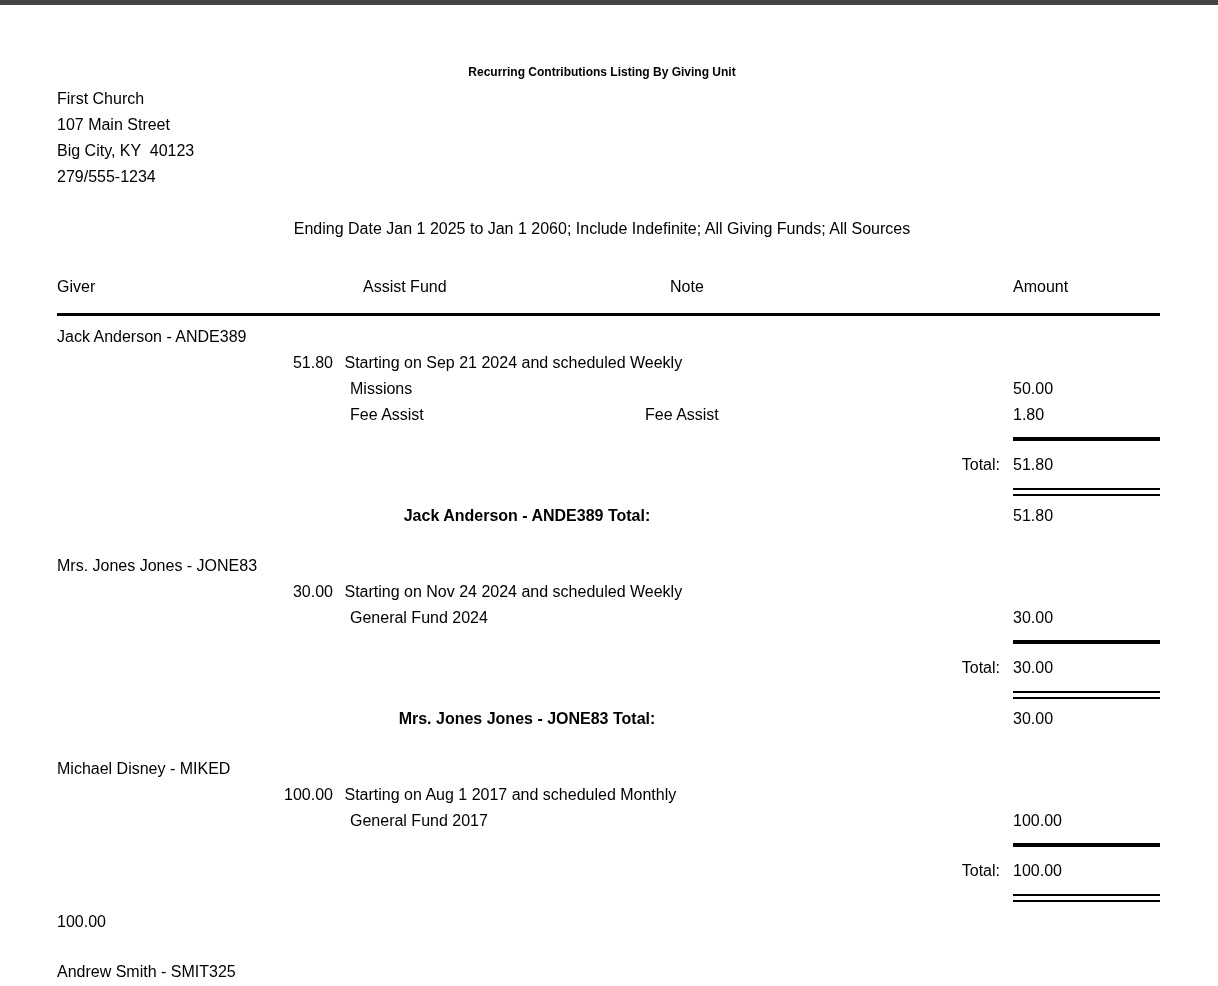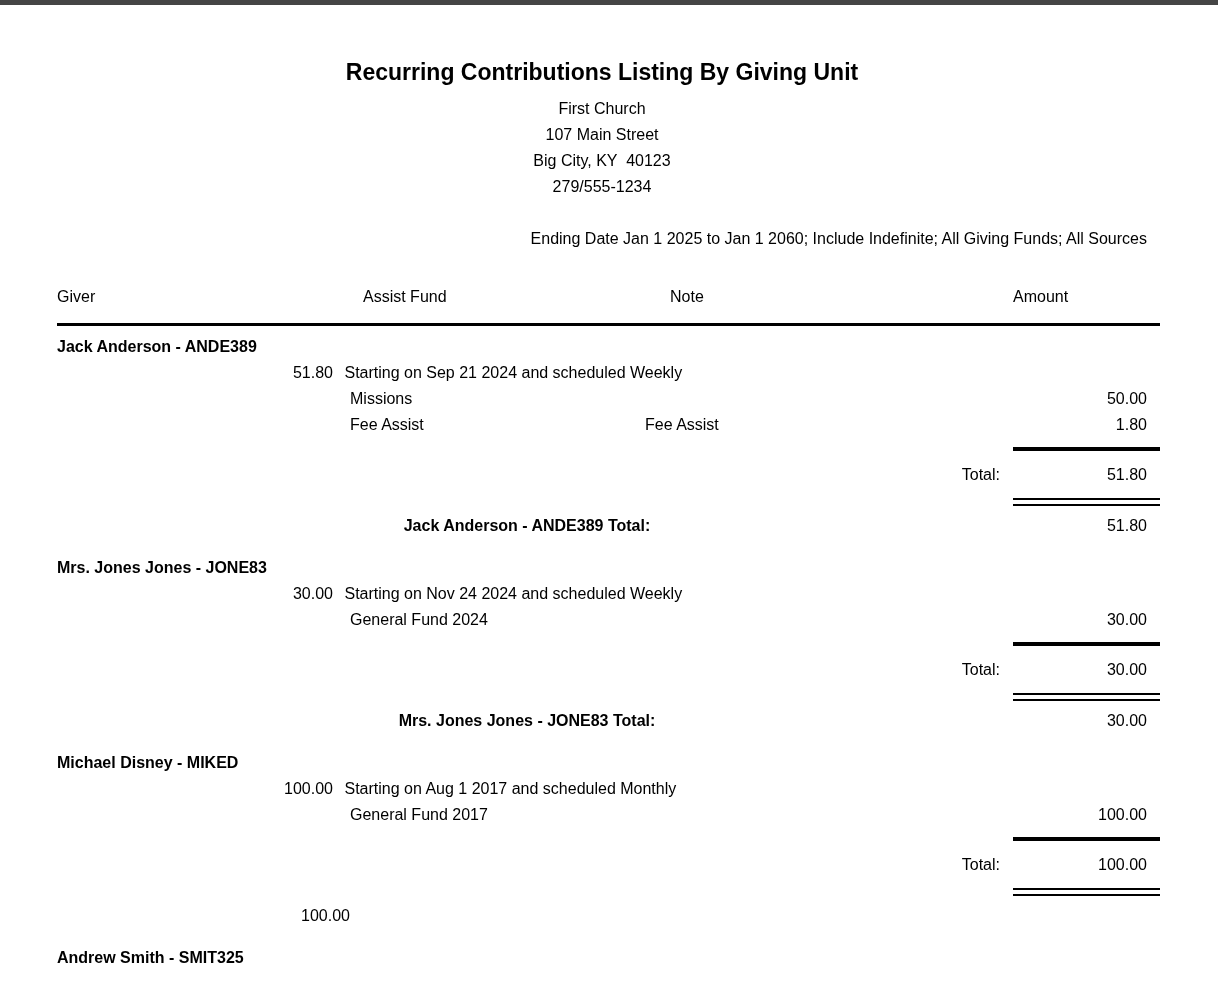--- a/index.html
+++ b/index.html
@@ -7,44 +7,44 @@
     width: 1218px; height: 986px; overflow: hidden;
     background: #ffffff; color: #000000;
     font-family: "Liberation Sans", "DejaVu Sans", sans-serif;
     font-size: 16px; line-height: 26px;
   }
   .top-bar { height: 5px; background: #454545; }
   .page { padding: 0 71px 0 57px; }
 
   .title {
     margin-top: 56px; text-align: center;
-    font-size: 23px; font-weight: bold; line-height: 23px;
+    font-size: 12px; font-weight: bold; line-height: 23px;
   }
-  .sub-block { margin-top: 12px; text-align: center; }
+  .sub-block { margin-top: 2px; text-align: left; }
   .sub-block div { line-height: 26px; }
   .prewrap { white-space: pre; }
-  .criteria { margin-top: 26px; text-align: right; line-height: 26px; }
+  .criteria { margin-top: 26px; text-align: center; line-height: 26px; }
 
   .cols { display: grid; grid-template-columns: 293px 295px 368px 134px; }
   .thead { margin-top: 32px; }
   .th-fund { padding-left: 13px; }
   .th-note { padding-left: 25px; }
   .th-amount { text-align: left; padding-right: 8px; }
   .header-rule { margin-top: 13px; height: 3px; width: 1103px; background: #000; }
 
   .row { line-height: 26px; }
-  .group { margin-top: 16px; }
+  .group { margin-top: 24px; }
   .group:first-child { margin-top: 8px; }
-  .group-name { font-weight: bold; }
+  .group-name { font-weight: normal; }
 
   .schedule { white-space: nowrap; }
   .sched-amount { display: inline-block; width: 276px; text-align: right; }
   .sched-text { margin-left: 7px; }
 
-  .amount { text-align: right; }
+  .amount { text-align: left; }
   .total-label { text-align: right; padding-right: 13px; }
 
   .rule-row { display: flex; justify-content: flex-end; }
   .total-rule { width: 147px; height: 4px; background: #000; margin-top: 9px; margin-right: -13px; }
   .double-rule {
     width: 147px; height: 8px; margin-top: 10px; margin-right: -13px;
     border-top: 2px solid #000; border-bottom: 2px solid #000;
     box-sizing: border-box;
   }
   .total-row { margin-top: 11px; }

